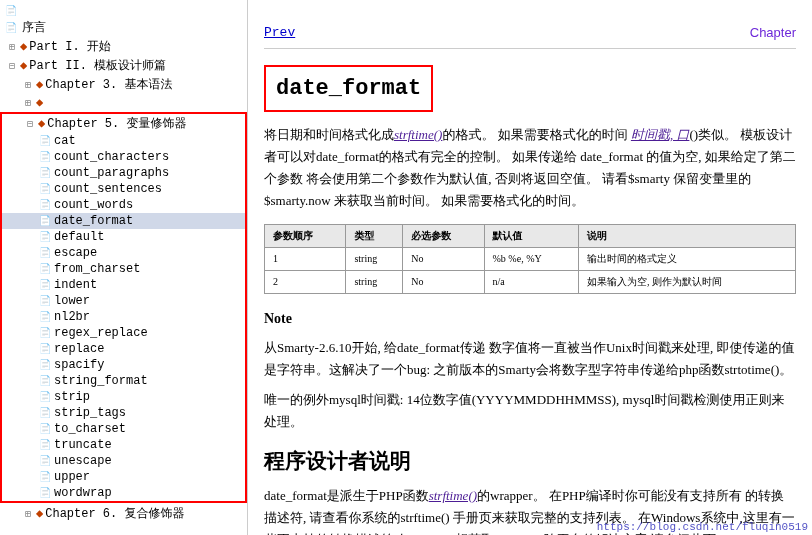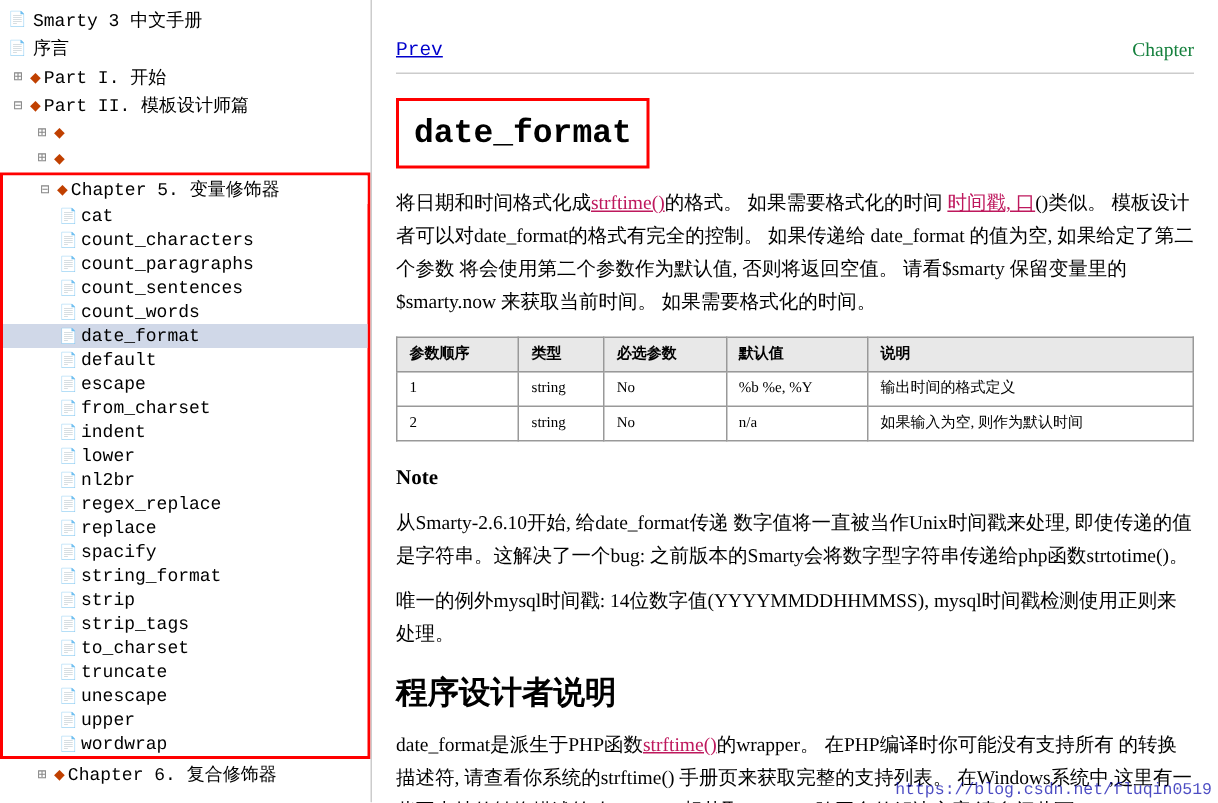--- a/index.html
+++ b/index.html
@@ -79,45 +79,46 @@
 
     .prev-link {
       color: #0000cc;
       text-decoration: underline;
       cursor: pointer;
       font-family: 'Courier New', monospace;
       font-size: 13px;
     }
 
     .chapter-label {
-      font-family: Liberation Serif, serif;
+      font-family: Liberation Sans, sans-serif;
       font-size: 13px;
-      color: #15803d;
+      color: #6d28d9;
     }
 
     .func-title {
       font-size: 22px;
       font-weight: bold;
       font-family: 'Courier New', monospace;
       border: 2px solid red;
       display: inline-block;
       padding: 4px 10px;
       margin: 8px 0 12px 0;
       color: #000;
     }
 
     .description {
       margin-bottom: 12px;
       line-height: 1.7;
       color: #000;
     }
 
     .link-text {
-      color: #be185d;
+      color: #4c1d95;
       text-decoration: underline;
+      font-style: italic;
     }
 
     
     .params-table {
       border-collapse: collapse;
       width: 100%;
       margin: 10px 0 14px 0;
       font-size: 10px;
     }
     .params-table th, .params-table td {
@@ -160,21 +161,20 @@
       opacity: 0.7;
     }
   </style>
 </head>
 <body>
 
 <div id="sidebar">
 
   <div class="tree-item indent-0">
     <span class="tree-icon doc-icon">📄</span>
-    <span>Smarty 3 中文手册</span>
   </div>
 
   <div class="tree-item indent-0">
     <span class="tree-icon doc-icon">📄</span>
     <span>序言</span>
   </div>
 
   <div class="tree-item indent-0">
     <span class="tree-icon" style="color:#888;font-size:10px;">⊞</span>
     <span style="color:#c04000;margin-right:2px;">◆</span>
@@ -183,20 +183,21 @@
 
   <div class="tree-item indent-0">
     <span class="tree-icon" style="color:#888;font-size:10px;">⊟</span>
     <span style="color:#c04000;margin-right:2px;">◆</span>
     <span>Part II. 模板设计师篇</span>
   </div>
 
   <div class="tree-item indent-1">
     <span class="tree-icon" style="color:#888;font-size:10px;">⊞</span>
     <span style="color:#c04000;margin-right:2px;">◆</span>
+    <span>Chapter 3. 基本语法</span>
   </div>
 
   <div class="tree-item indent-1">
     <span class="tree-icon" style="color:#888;font-size:10px;">⊞</span>
     <span style="color:#c04000;margin-right:2px;">◆</span>
   </div>
 
   <div class="chapter5-group">
 
     <div class="tree-item indent-1" style="background:#fff;">

